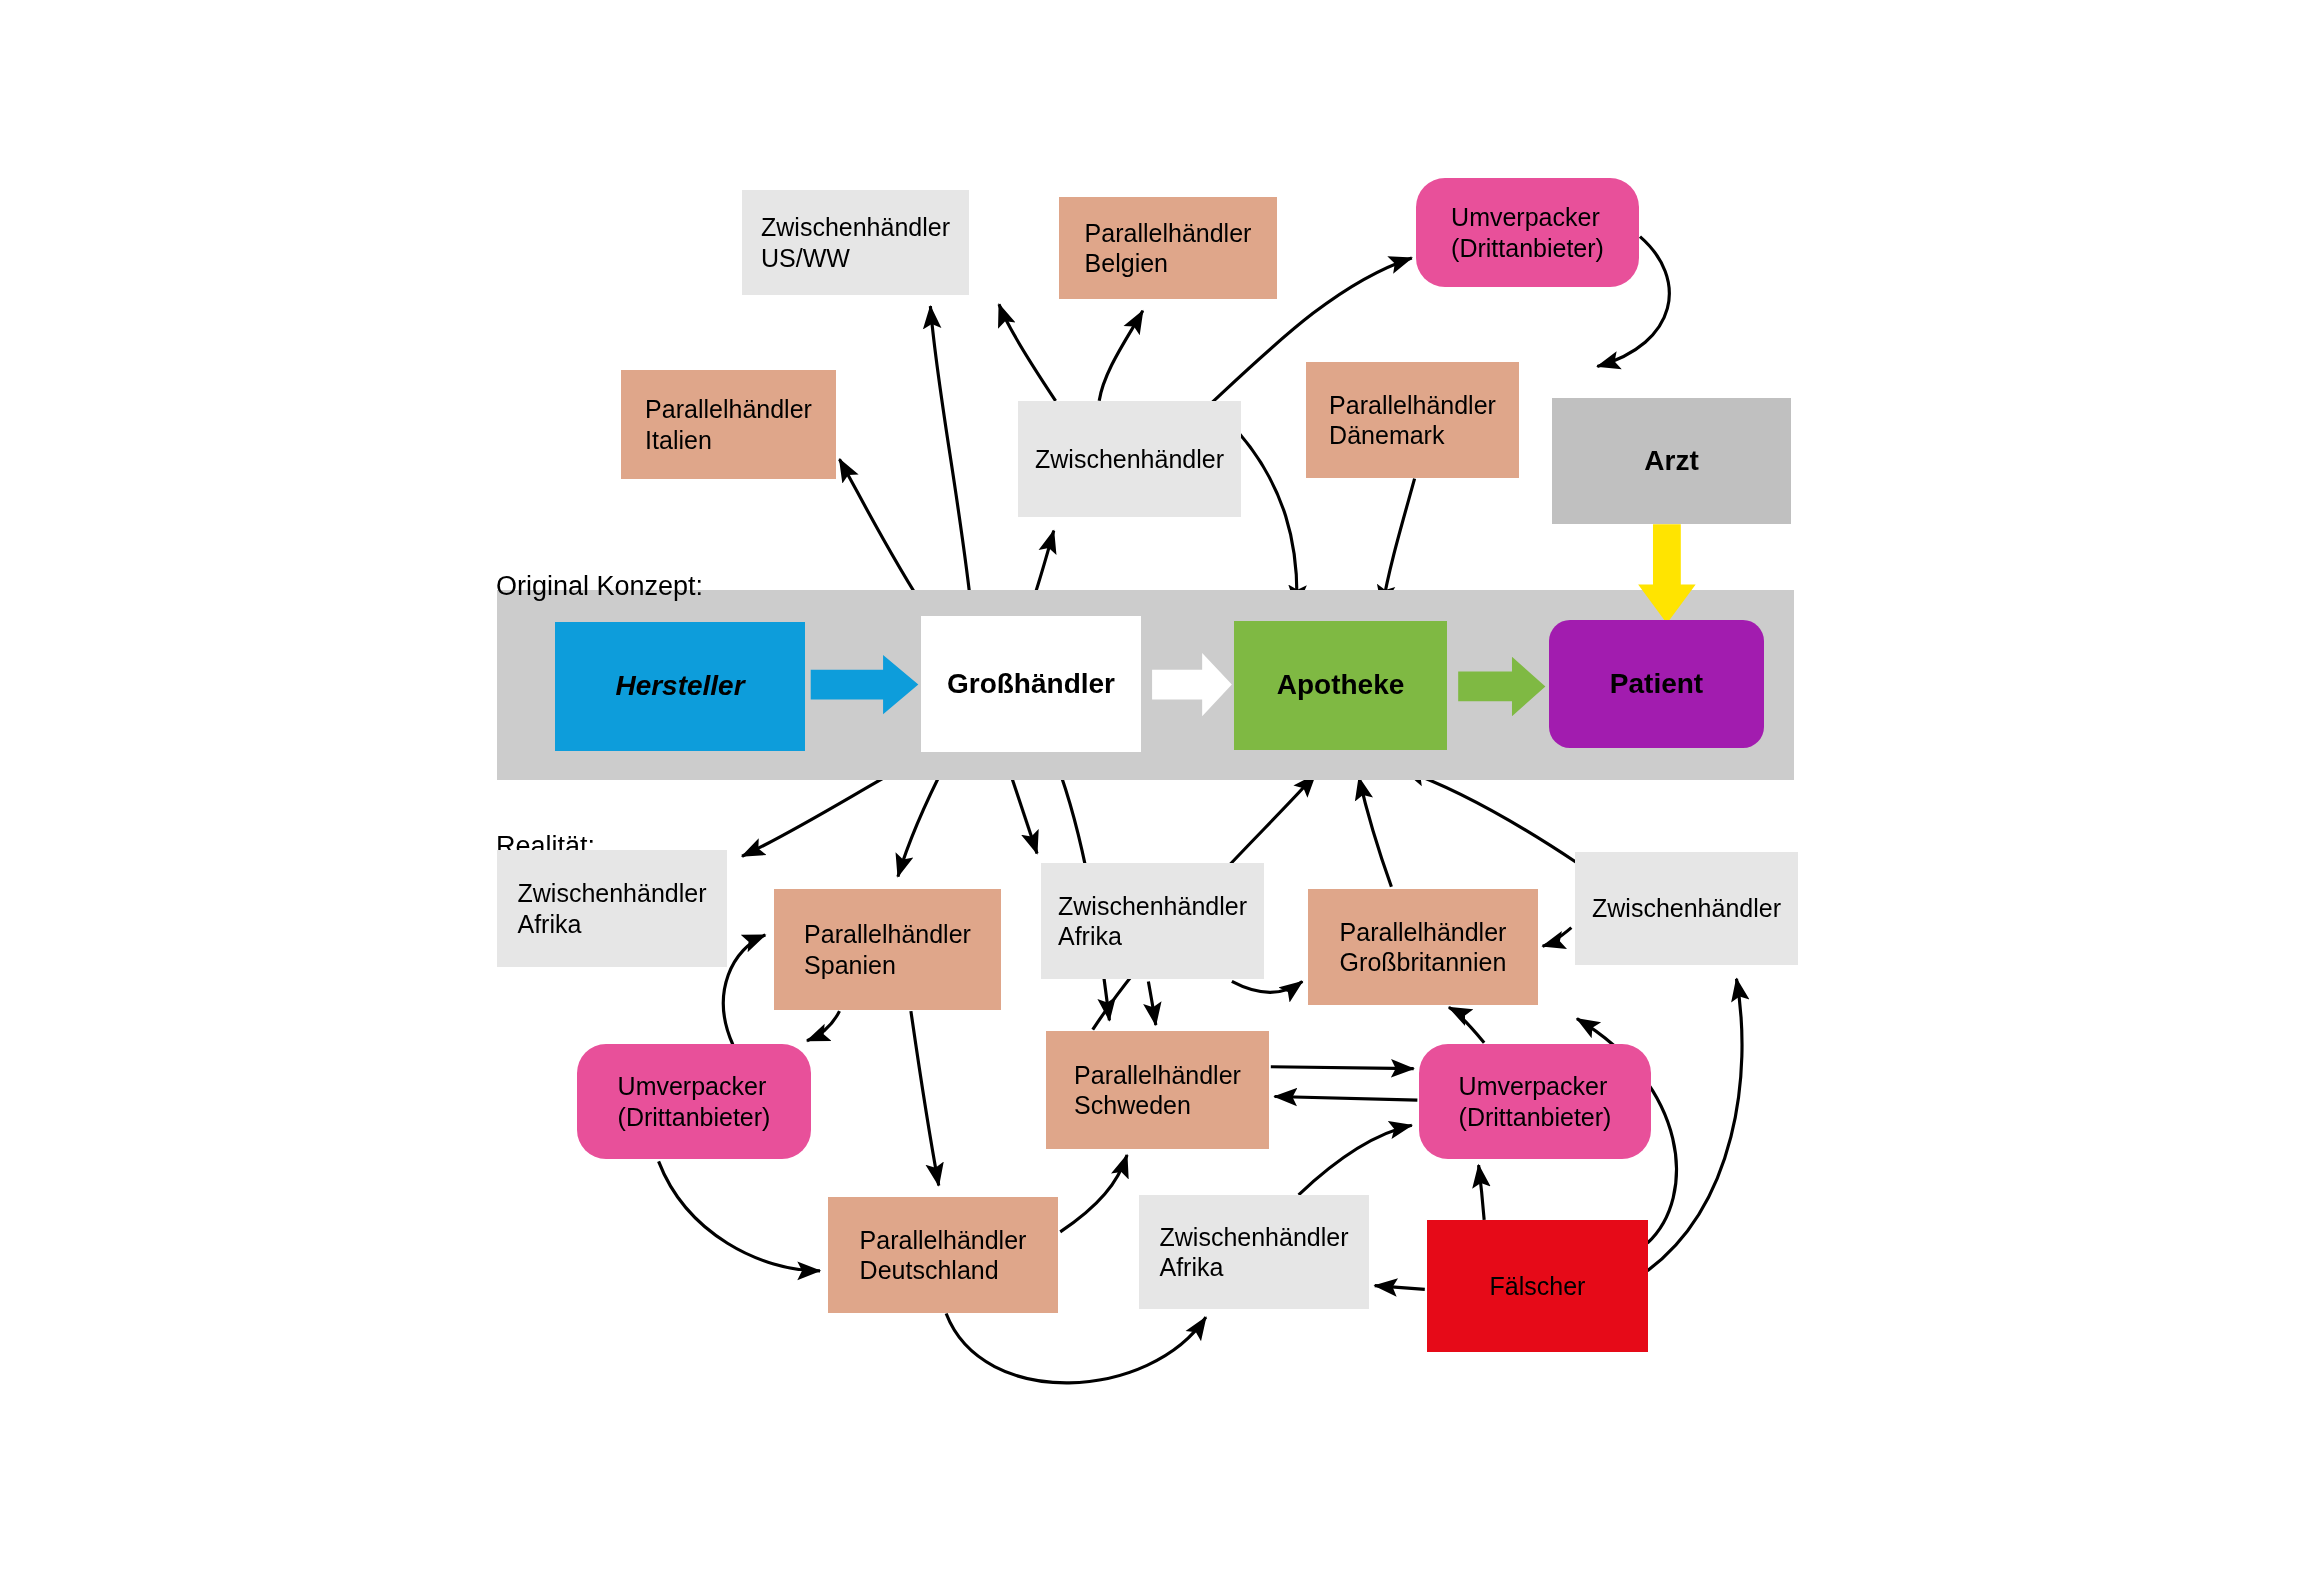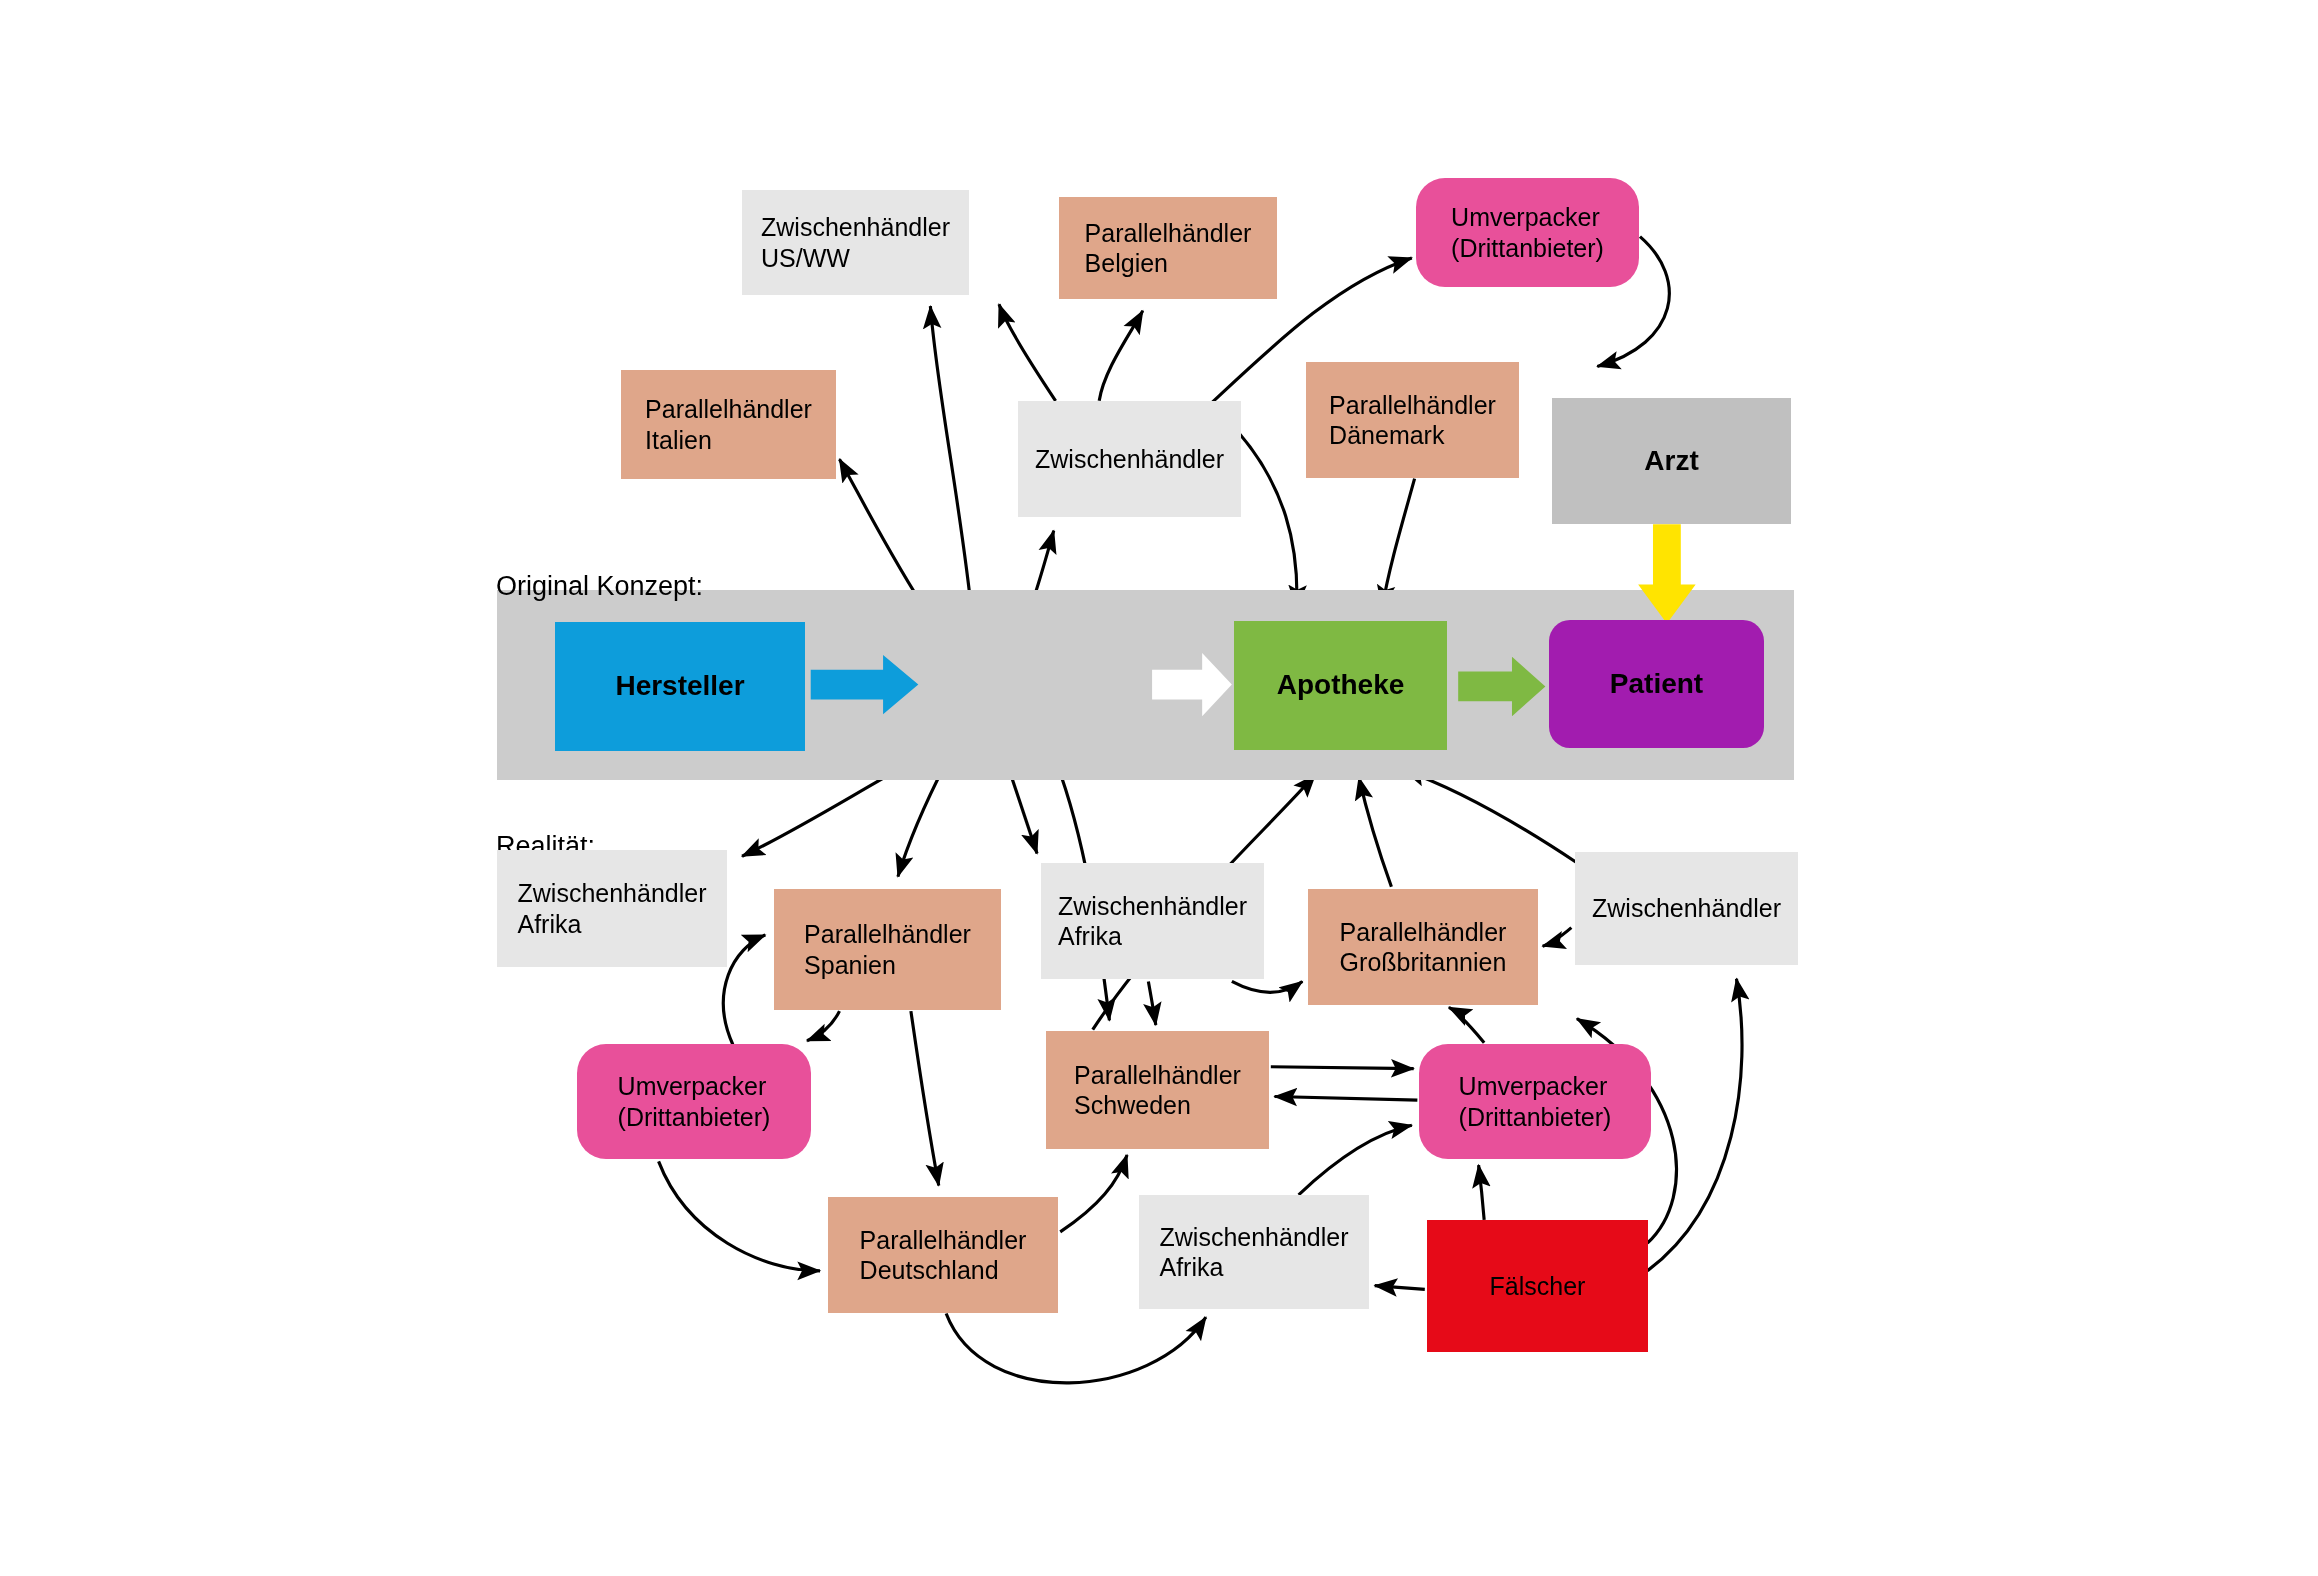--- a/index.html
+++ b/index.html
@@ -169,24 +169,27 @@
 
   <div class="node tan" style="left:1306px;top:362px;width:213px;height:116px;">
     <span><span>Parallelhändler</span><br>
           <span>Dänemark</span></span>
   </div>
 
   <div class="node greyarzt bold" style="left:1552px;top:398px;width:239px;height:126px;">
     <span>Arzt</span>
   </div>
 
-  <div class="node blue bold" style="left:555px;top:622px;width:250px;height:129px;">
+  <div class="node blue bold" style="left:555px;top:622px;width:250px;height:129px;font-style:italic;">
     <span>Hersteller</span>
   </div>
 
+  <div class="node white bold" style="left:921px;top:616px;width:220px;height:136px;">
+    <span>Großhändler</span>
+  </div>
 
   <div class="node green bold" style="left:1234px;top:621px;width:213px;height:129px;">
     <span>Apotheke</span>
   </div>
 
   <div class="node yellow bold" style="left:1549px;top:620px;width:215px;height:128px;">
     <span>Patient</span>
   </div>
 
   <div class="node lightgrey" style="left:497px;top:850px;width:230px;height:117px;">

